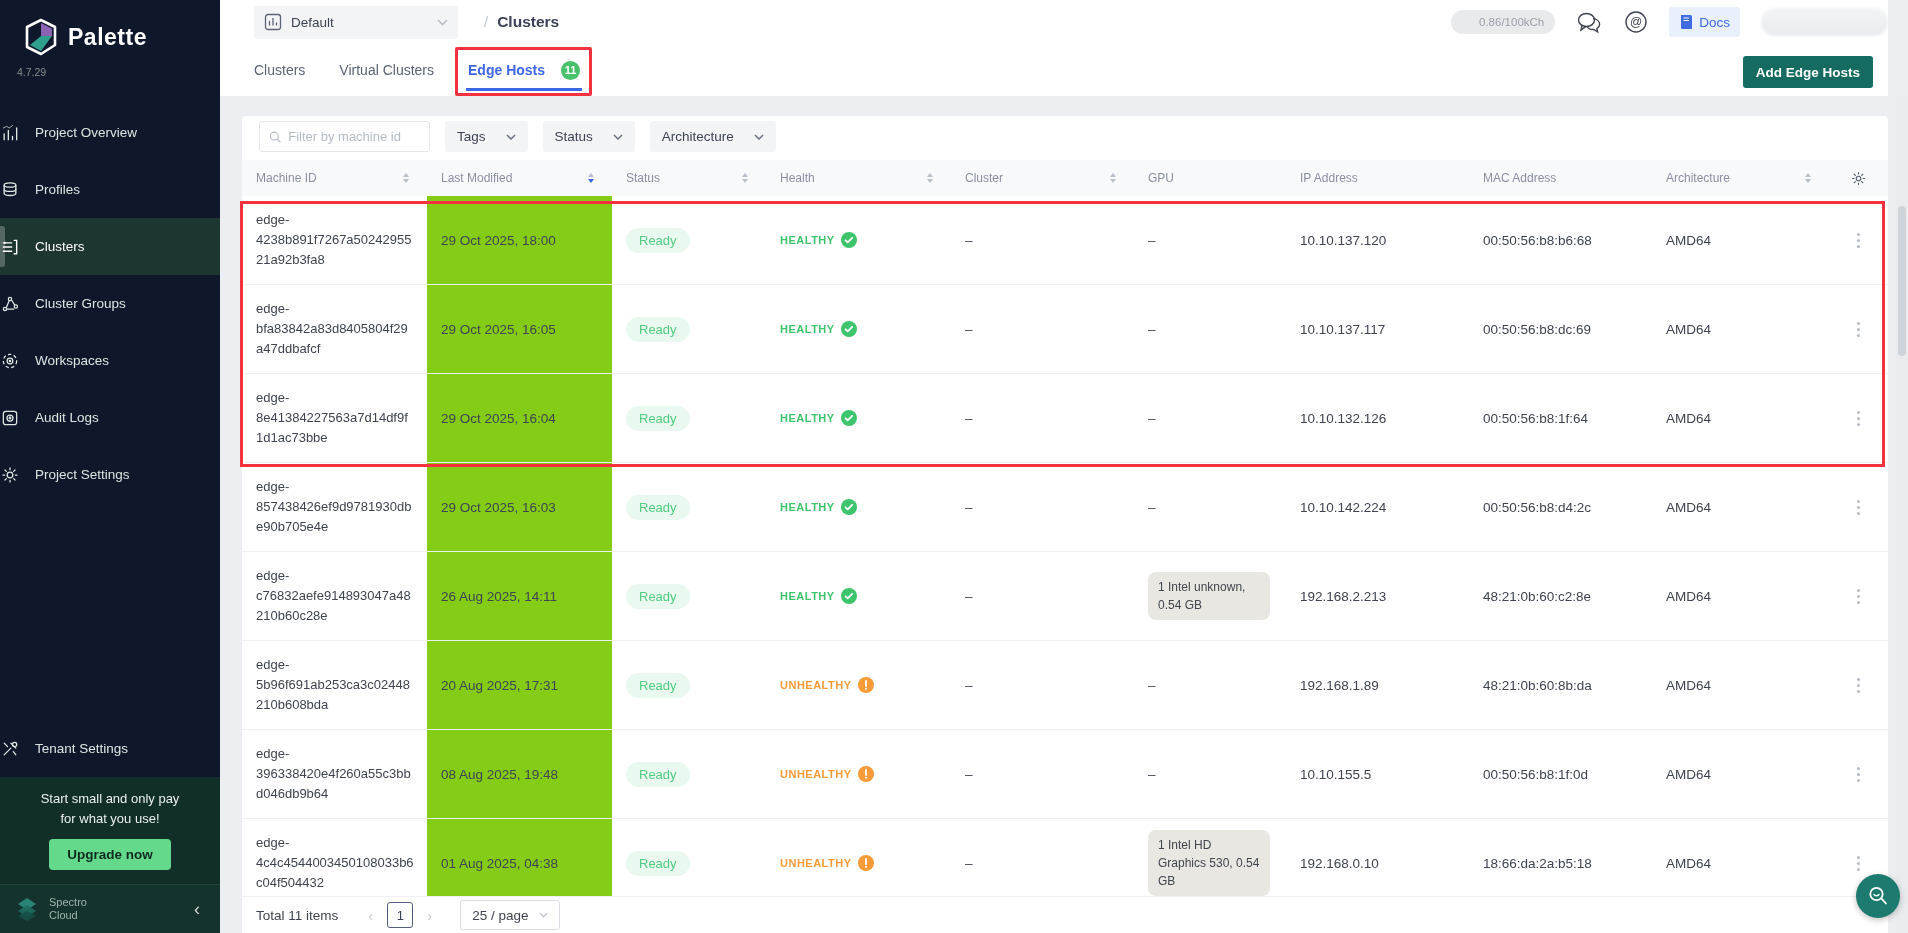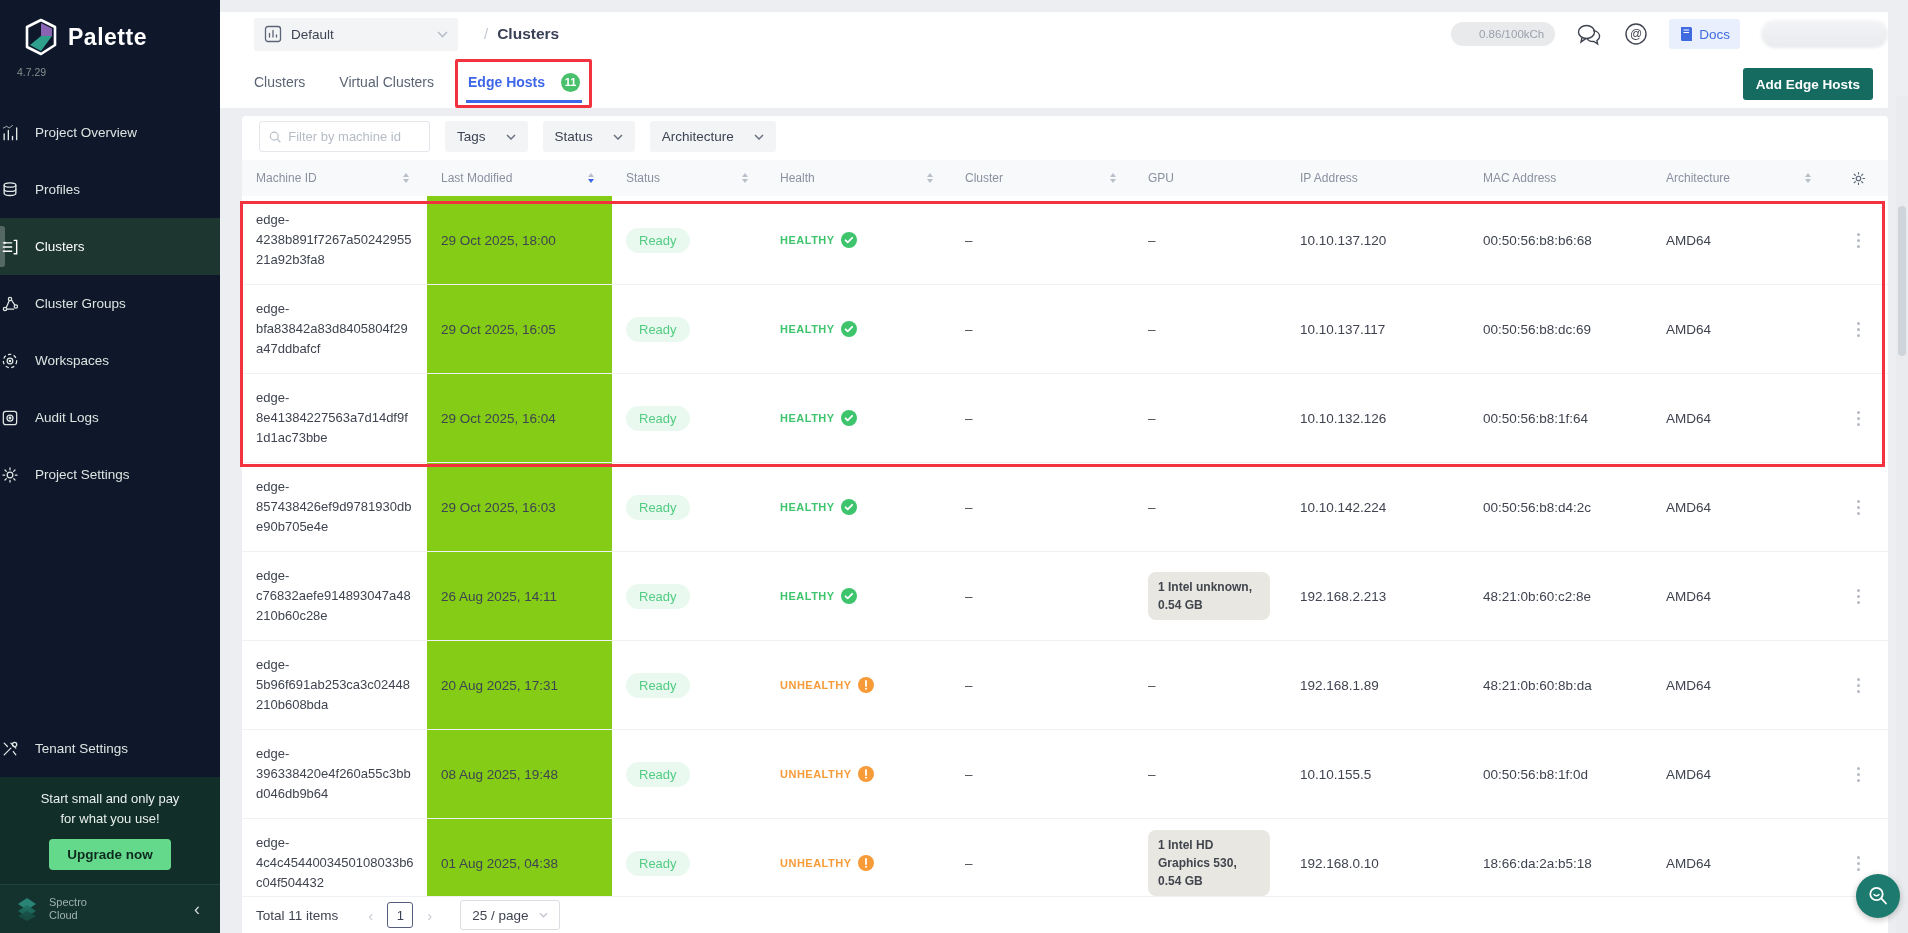--- a/index.html
+++ b/index.html
@@ -38,21 +38,21 @@
     padding:8px 18px; cursor:pointer;
   }
   .sb-brand {
     height:49px; background:#15332e; border-top:1px solid #1f423b;
     display:flex; align-items:center; padding:0 14px; gap:9px;
   }
   .sb-brand-name { font-size:11px; line-height:1.2; color:#9fb3ae; flex:1; }
   .collapse-chevron { color:#cfd8d5; font-size:18px; cursor:pointer; padding:0 6px; }
 
   
-  .topbar { position:absolute; left:220px; top:12px; width:1668px; height:96px; background:#fff; }
+  .topbar { position:absolute; left:220px; top:0; width:1668px; height:96px; background:#fff; }
   .topbar-row1 { height:44px; display:flex; align-items:center; padding-left:34px; position:relative; }
   .project-selector {
     width:204px; height:33px; background:#f3f4f6; border-radius:3px;
     display:flex; align-items:center; gap:9px; padding:0 10px; cursor:pointer;
   }
   .project-selector-label { font-size:13.5px; color:#3c4352; flex:1; }
   .breadcrumb { display:flex; align-items:baseline; gap:9px; margin-left:26px; }
   .crumb-sep { color:#c2c7d0; font-size:15px; }
   .crumb-current { color:#3a4156; font-size:15.5px; font-weight:700; }
   .topbar-right { margin-left:auto; display:flex; align-items:center; gap:21px; }
@@ -134,21 +134,21 @@
   .col-modified { background:#84cc16; }
   .pill-ready {
     background:#e9f9f0; color:#52cc82; font-size:13px; border-radius:14px; padding:5px 13px;
   }
   .health { display:flex; align-items:center; gap:6px; }
   .h-label { font-size:11px; font-weight:700; letter-spacing:.5px; }
   .is-healthy .h-label { color:#3ec46d; }
   .is-unhealthy .h-label { color:#f79a38; }
   .gpu-chip {
     background:#e9e7e2; border-radius:8px; padding:6px 10px; font-size:12px;
-    color:#41454d; line-height:1.5; max-width:122px;font-weight:bold;
+    color:#41454d; line-height:1.5; max-width:122px;
   }
   .col-actions { justify-content:center; padding-left:0; }
   .kebab { display:flex; flex-direction:column; gap:3px; padding:6px; cursor:pointer; }
   .kebab i { width:3px; height:3px; border-radius:50%; background:#b4bac3; }
 
   .pagination {
     height:37px; border-top:1px solid #eef0f3; background:#fff;
     display:flex; align-items:center; padding-left:14px; font-size:13.5px; color:#3f4450;
     position:relative; z-index:3;
   }

